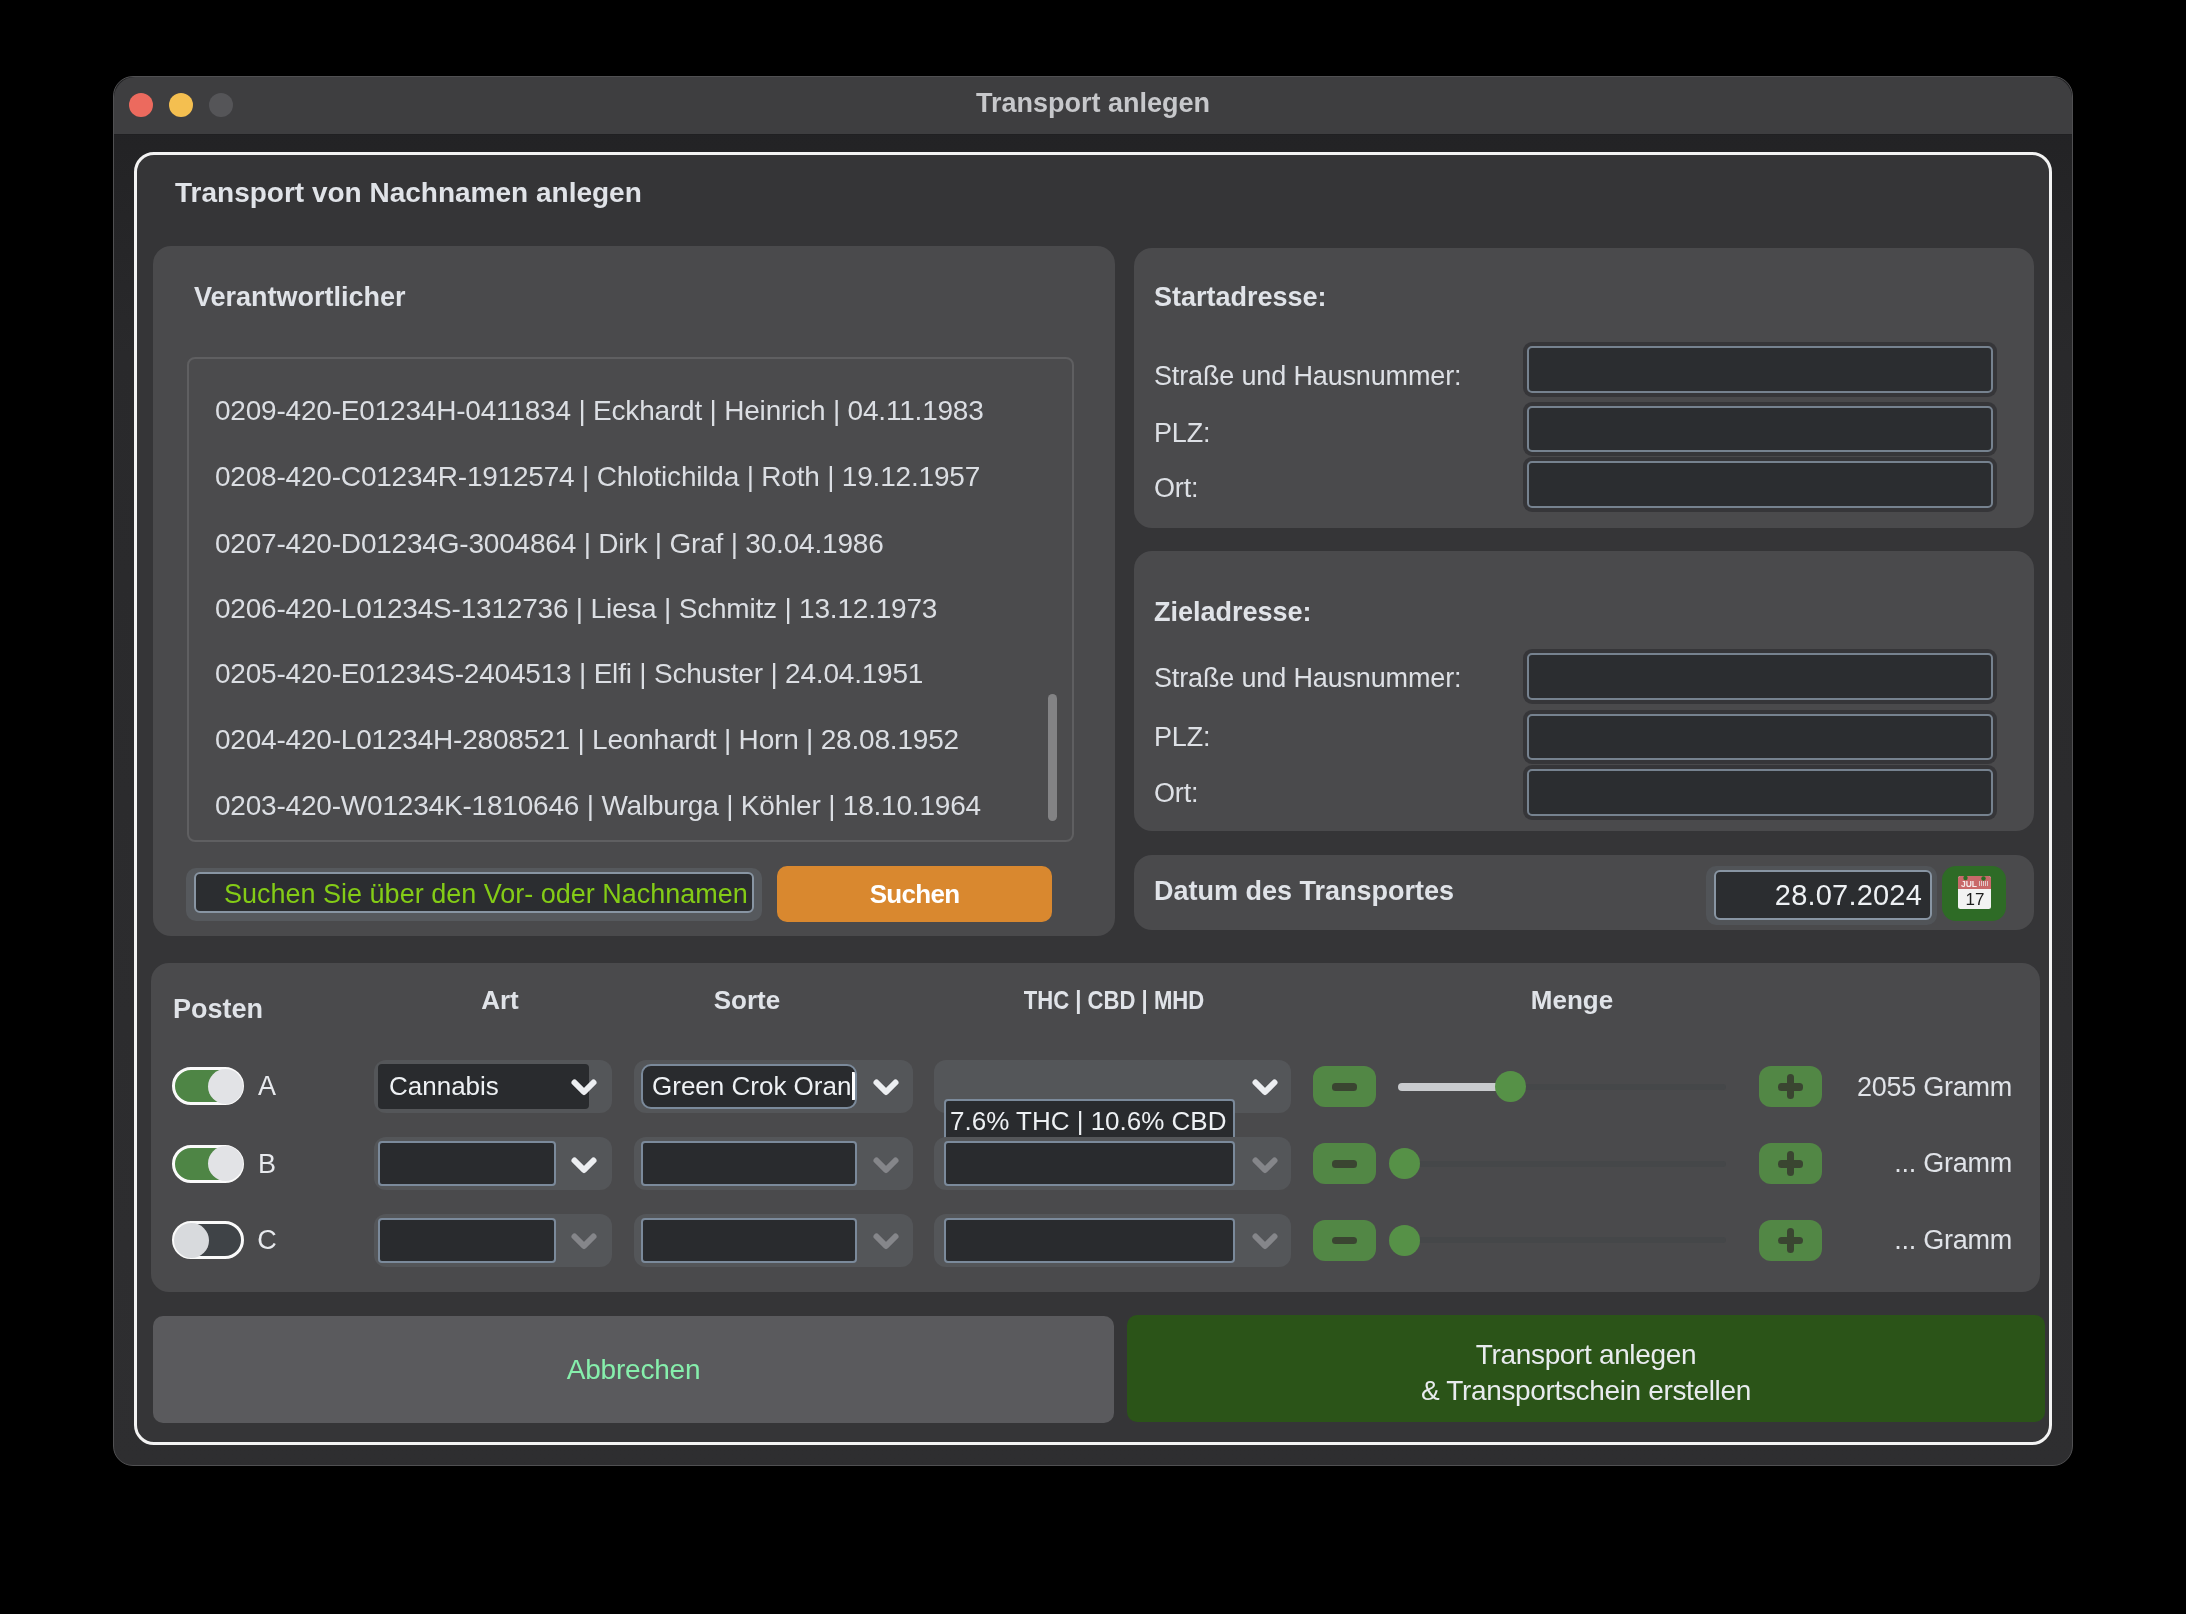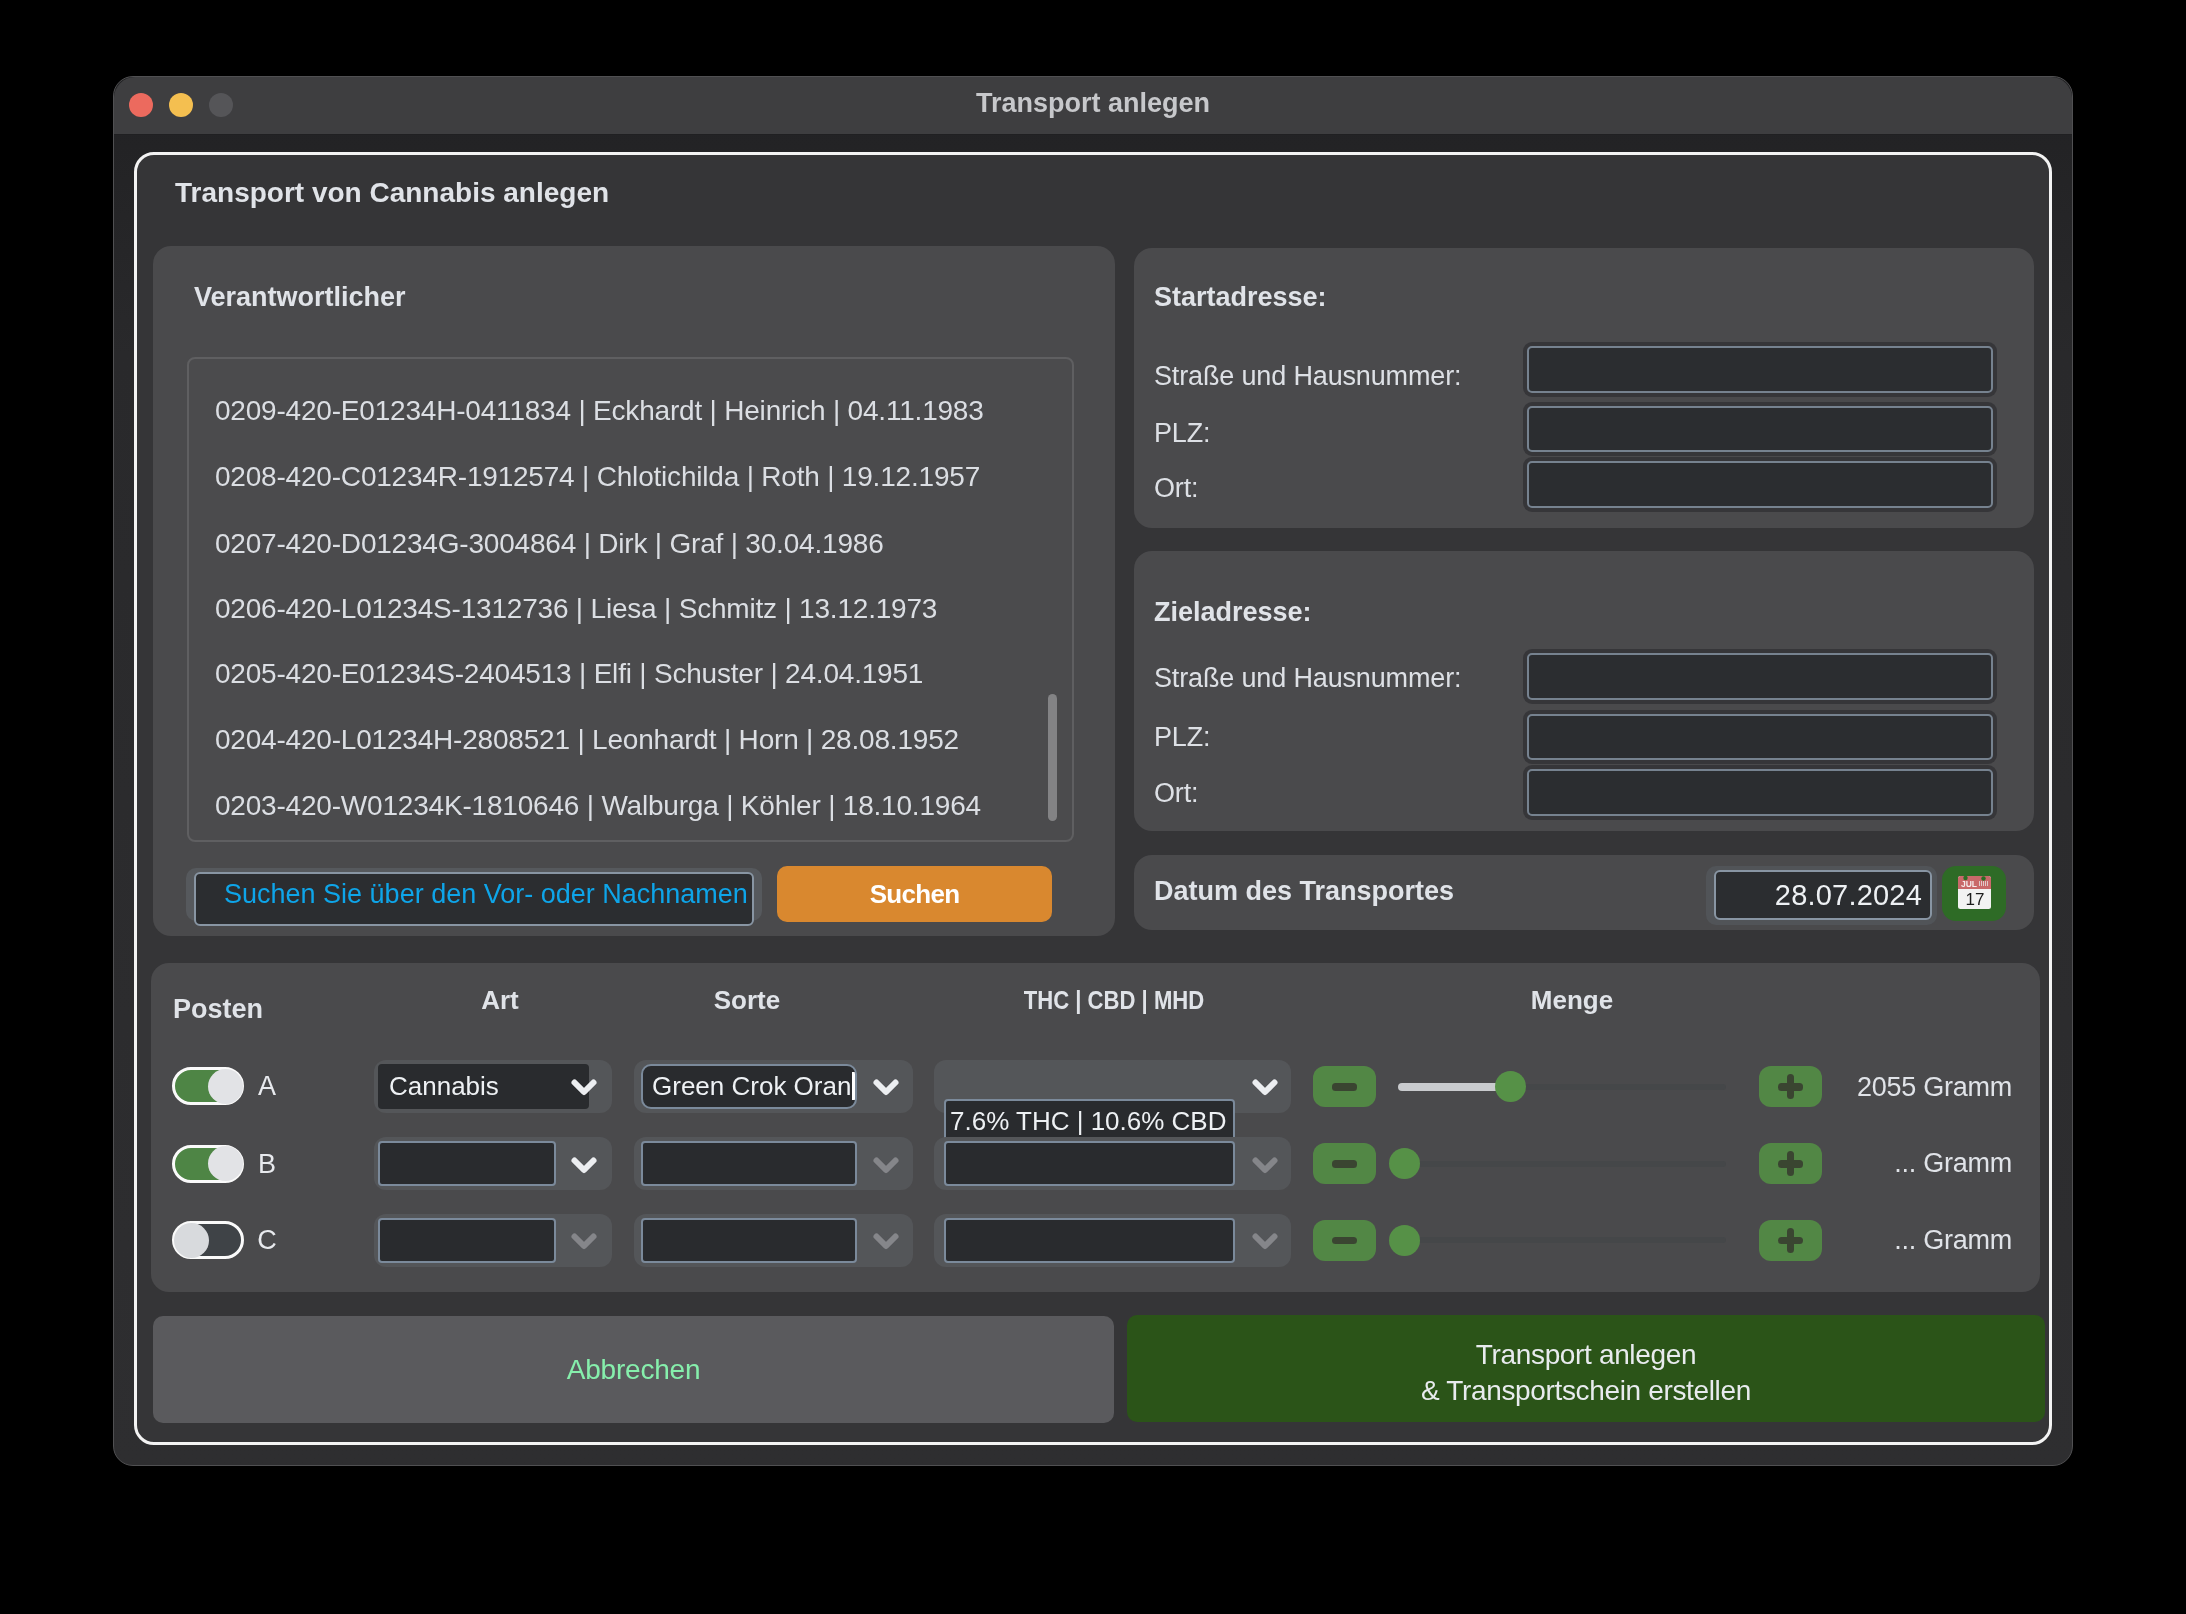--- a/index.html
+++ b/index.html
@@ -40,36 +40,36 @@
   <div id="win" class="abs">
     <div id="titlebar" class="abs">
       <div class="abs light" style="left:15px;background:#ec6a5e;"></div>
       <div class="abs light" style="left:55px;background:#f4bf50;"></div>
       <div class="abs light" style="left:94.5px;background:#555558;"></div>
       <div id="title" class="abs">Transport anlegen</div>
     </div>
     <div id="mainpanel" class="abs"></div>
   </div>
 
-  <div class="abs blabel" style="left:175px;top:173px;font-size:28px;">Transport von Cannabis anlegen</div>
+  <div class="abs blabel" style="left:175px;top:173px;font-size:28px;">Transport von Nachnamen anlegen</div>
 
   <div class="abs panel" style="left:153px;top:246px;width:962px;height:690px;"></div>
   <div class="abs blabel" style="left:194px;top:276.5px;">Verantwortlicher</div>
   <div id="listbox" class="abs"></div>
   <div class="abs row" style="top:367px;">0209-420-E01234H-0411834 | Eckhardt | Heinrich | 04.11.1983</div>
   <div class="abs row" style="top:433px;">0208-420-C01234R-1912574 | Chlotichilda | Roth | 19.12.1957</div>
   <div class="abs row" style="top:499.5px;">0207-420-D01234G-3004864 | Dirk | Graf | 30.04.1986</div>
   <div class="abs row" style="top:564.5px;">0206-420-L01234S-1312736 | Liesa | Schmitz | 13.12.1973</div>
   <div class="abs row" style="top:629.5px;">0205-420-E01234S-2404513 | Elfi | Schuster | 24.04.1951</div>
   <div class="abs row" style="top:695.5px;">0204-420-L01234H-2808521 | Leonhardt | Horn | 28.08.1952</div>
   <div class="abs row" style="top:761.5px;">0203-420-W01234K-1810646 | Walburga | Köhler | 18.10.1964</div>
   <div id="sbar" class="abs"></div>
 
   <div class="abs ring" style="left:186px;top:868px;width:576px;height:53px;"></div>
-  <div class="abs field" style="left:194px;top:872px;width:560px;height:54px;font-size:27px;color:#0ea5e9;line-height:41px;padding-left:28px;white-space:nowrap;overflow:hidden;">Suchen Sie über den Vor- oder Nachnamen</div>
+  <div class="abs field" style="left:194px;top:872px;width:560px;height:41px;font-size:27px;color:#84cc16;line-height:41px;padding-left:28px;white-space:nowrap;overflow:hidden;">Suchen Sie über den Vor- oder Nachnamen</div>
   <div class="abs btn" style="left:777px;top:866px;width:275px;height:56px;background:#d9882f;line-height:56px;font-weight:700;font-size:26px;letter-spacing:-0.7px;color:#ffffff;">Suchen</div>
 
   <div class="abs panel" style="left:1134px;top:248px;width:900px;height:280px;"></div>
   <div class="abs blabel" style="left:1154px;top:277px;">Startadresse:</div>
   <div class="abs txt" style="left:1154px;top:355.5px;">Straße und Hausnummer:</div>
   <div class="abs txt" style="left:1154px;top:413px;">PLZ:</div>
   <div class="abs txt" style="left:1154px;top:467.5px;">Ort:</div>
   <div class="abs inputd" style="left:1527px;top:346px;width:466px;height:47px;"></div>
   <div class="abs inputd" style="left:1527px;top:406px;width:466px;height:46px;"></div>
   <div class="abs inputd" style="left:1527px;top:461px;width:466px;height:47px;"></div>

